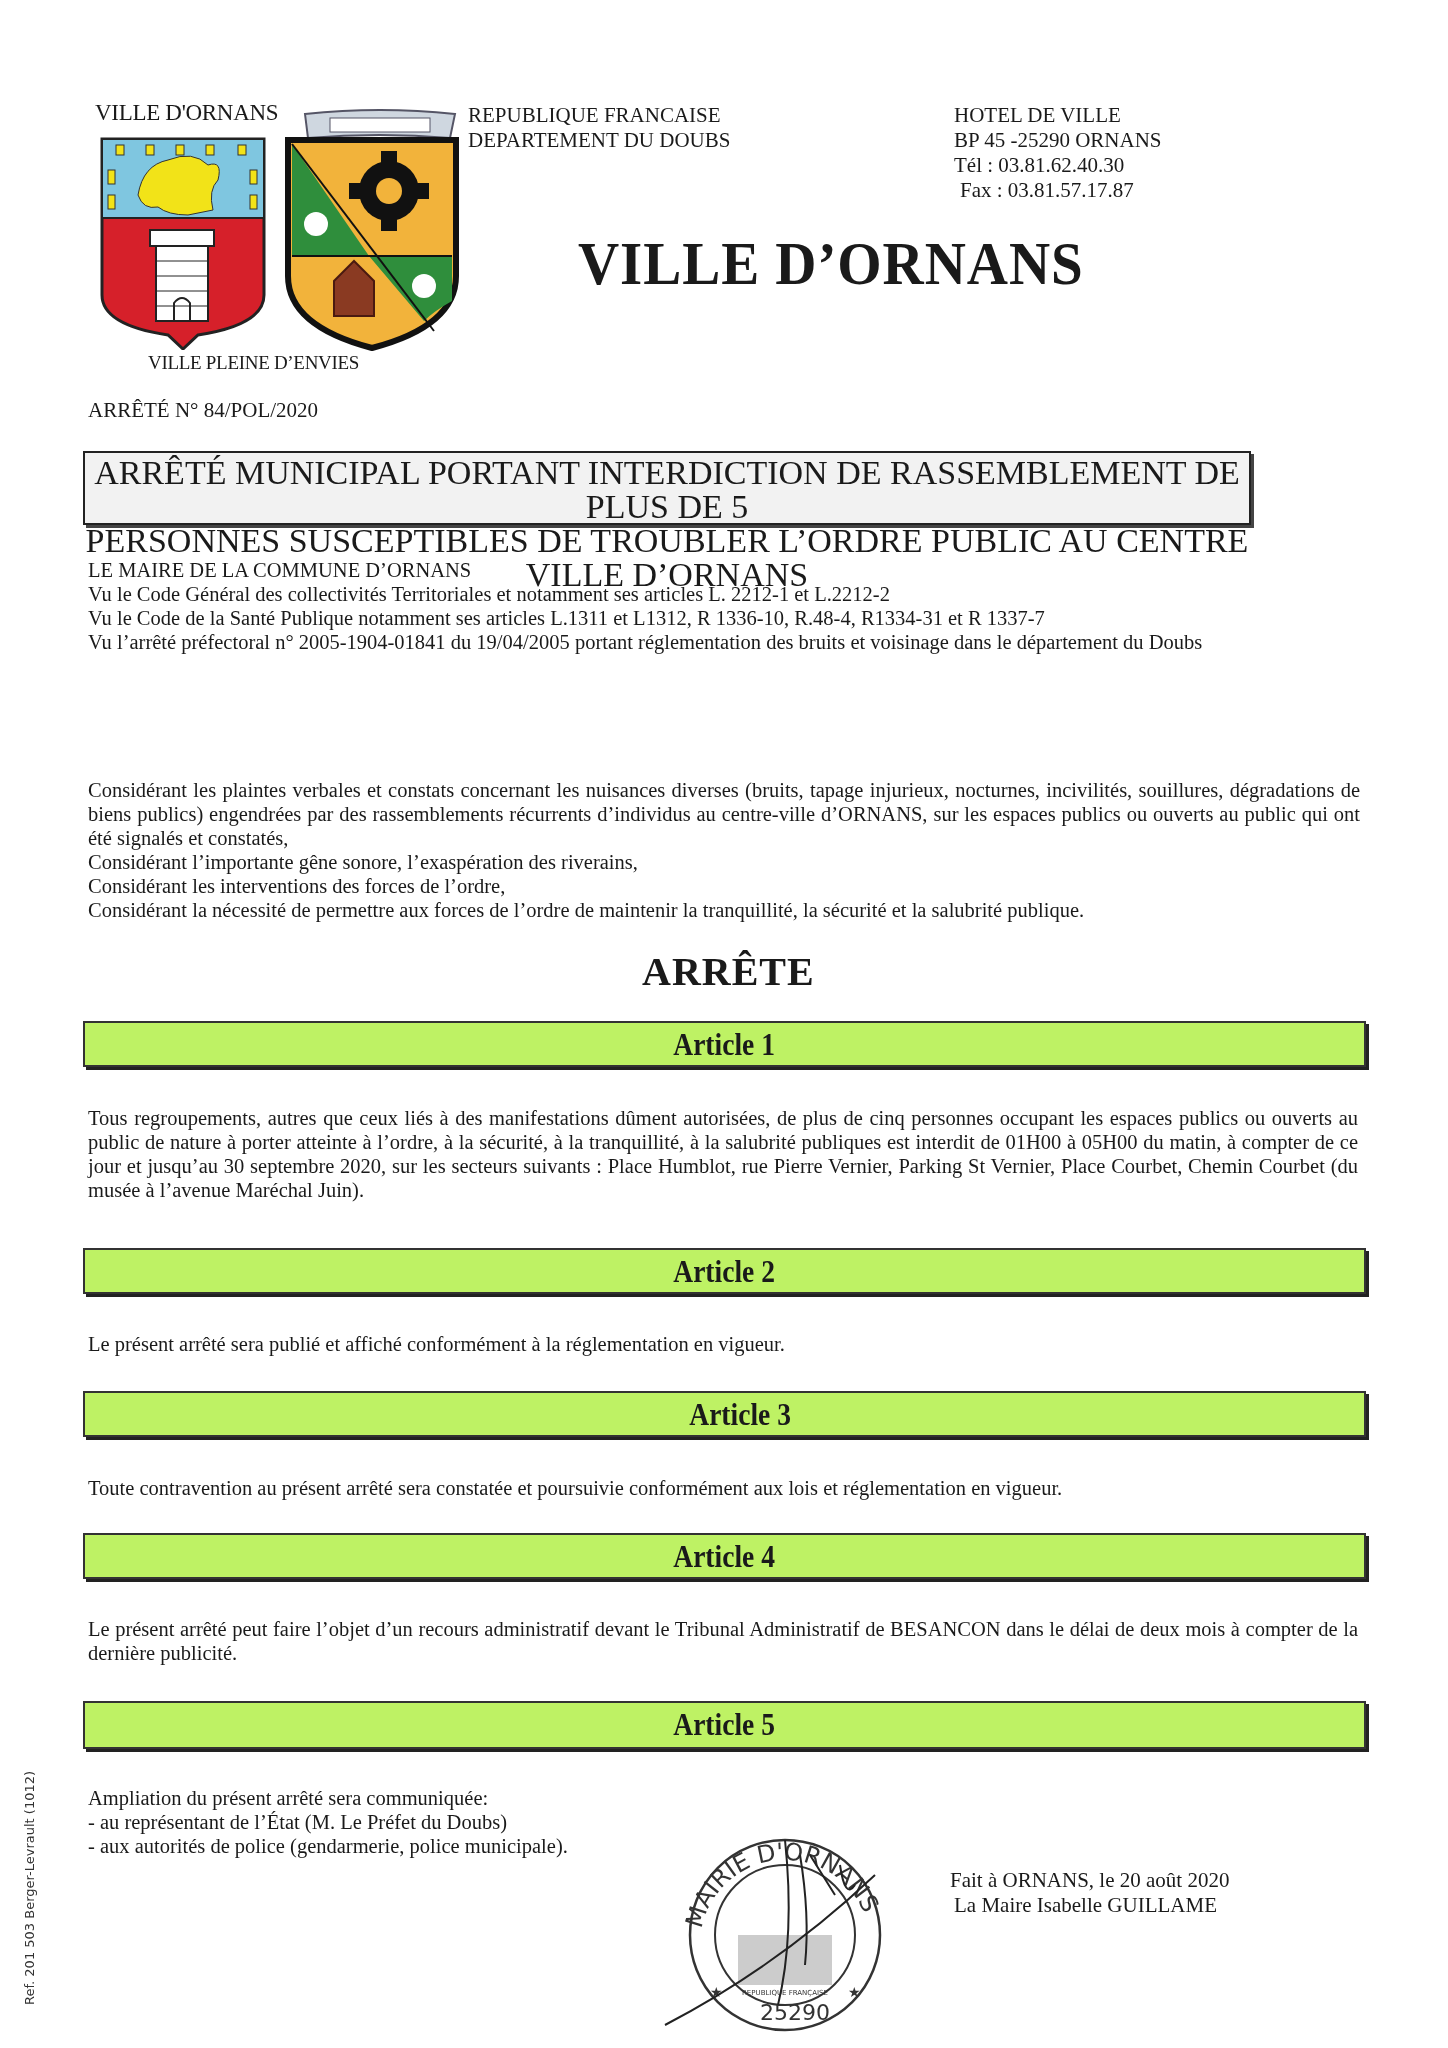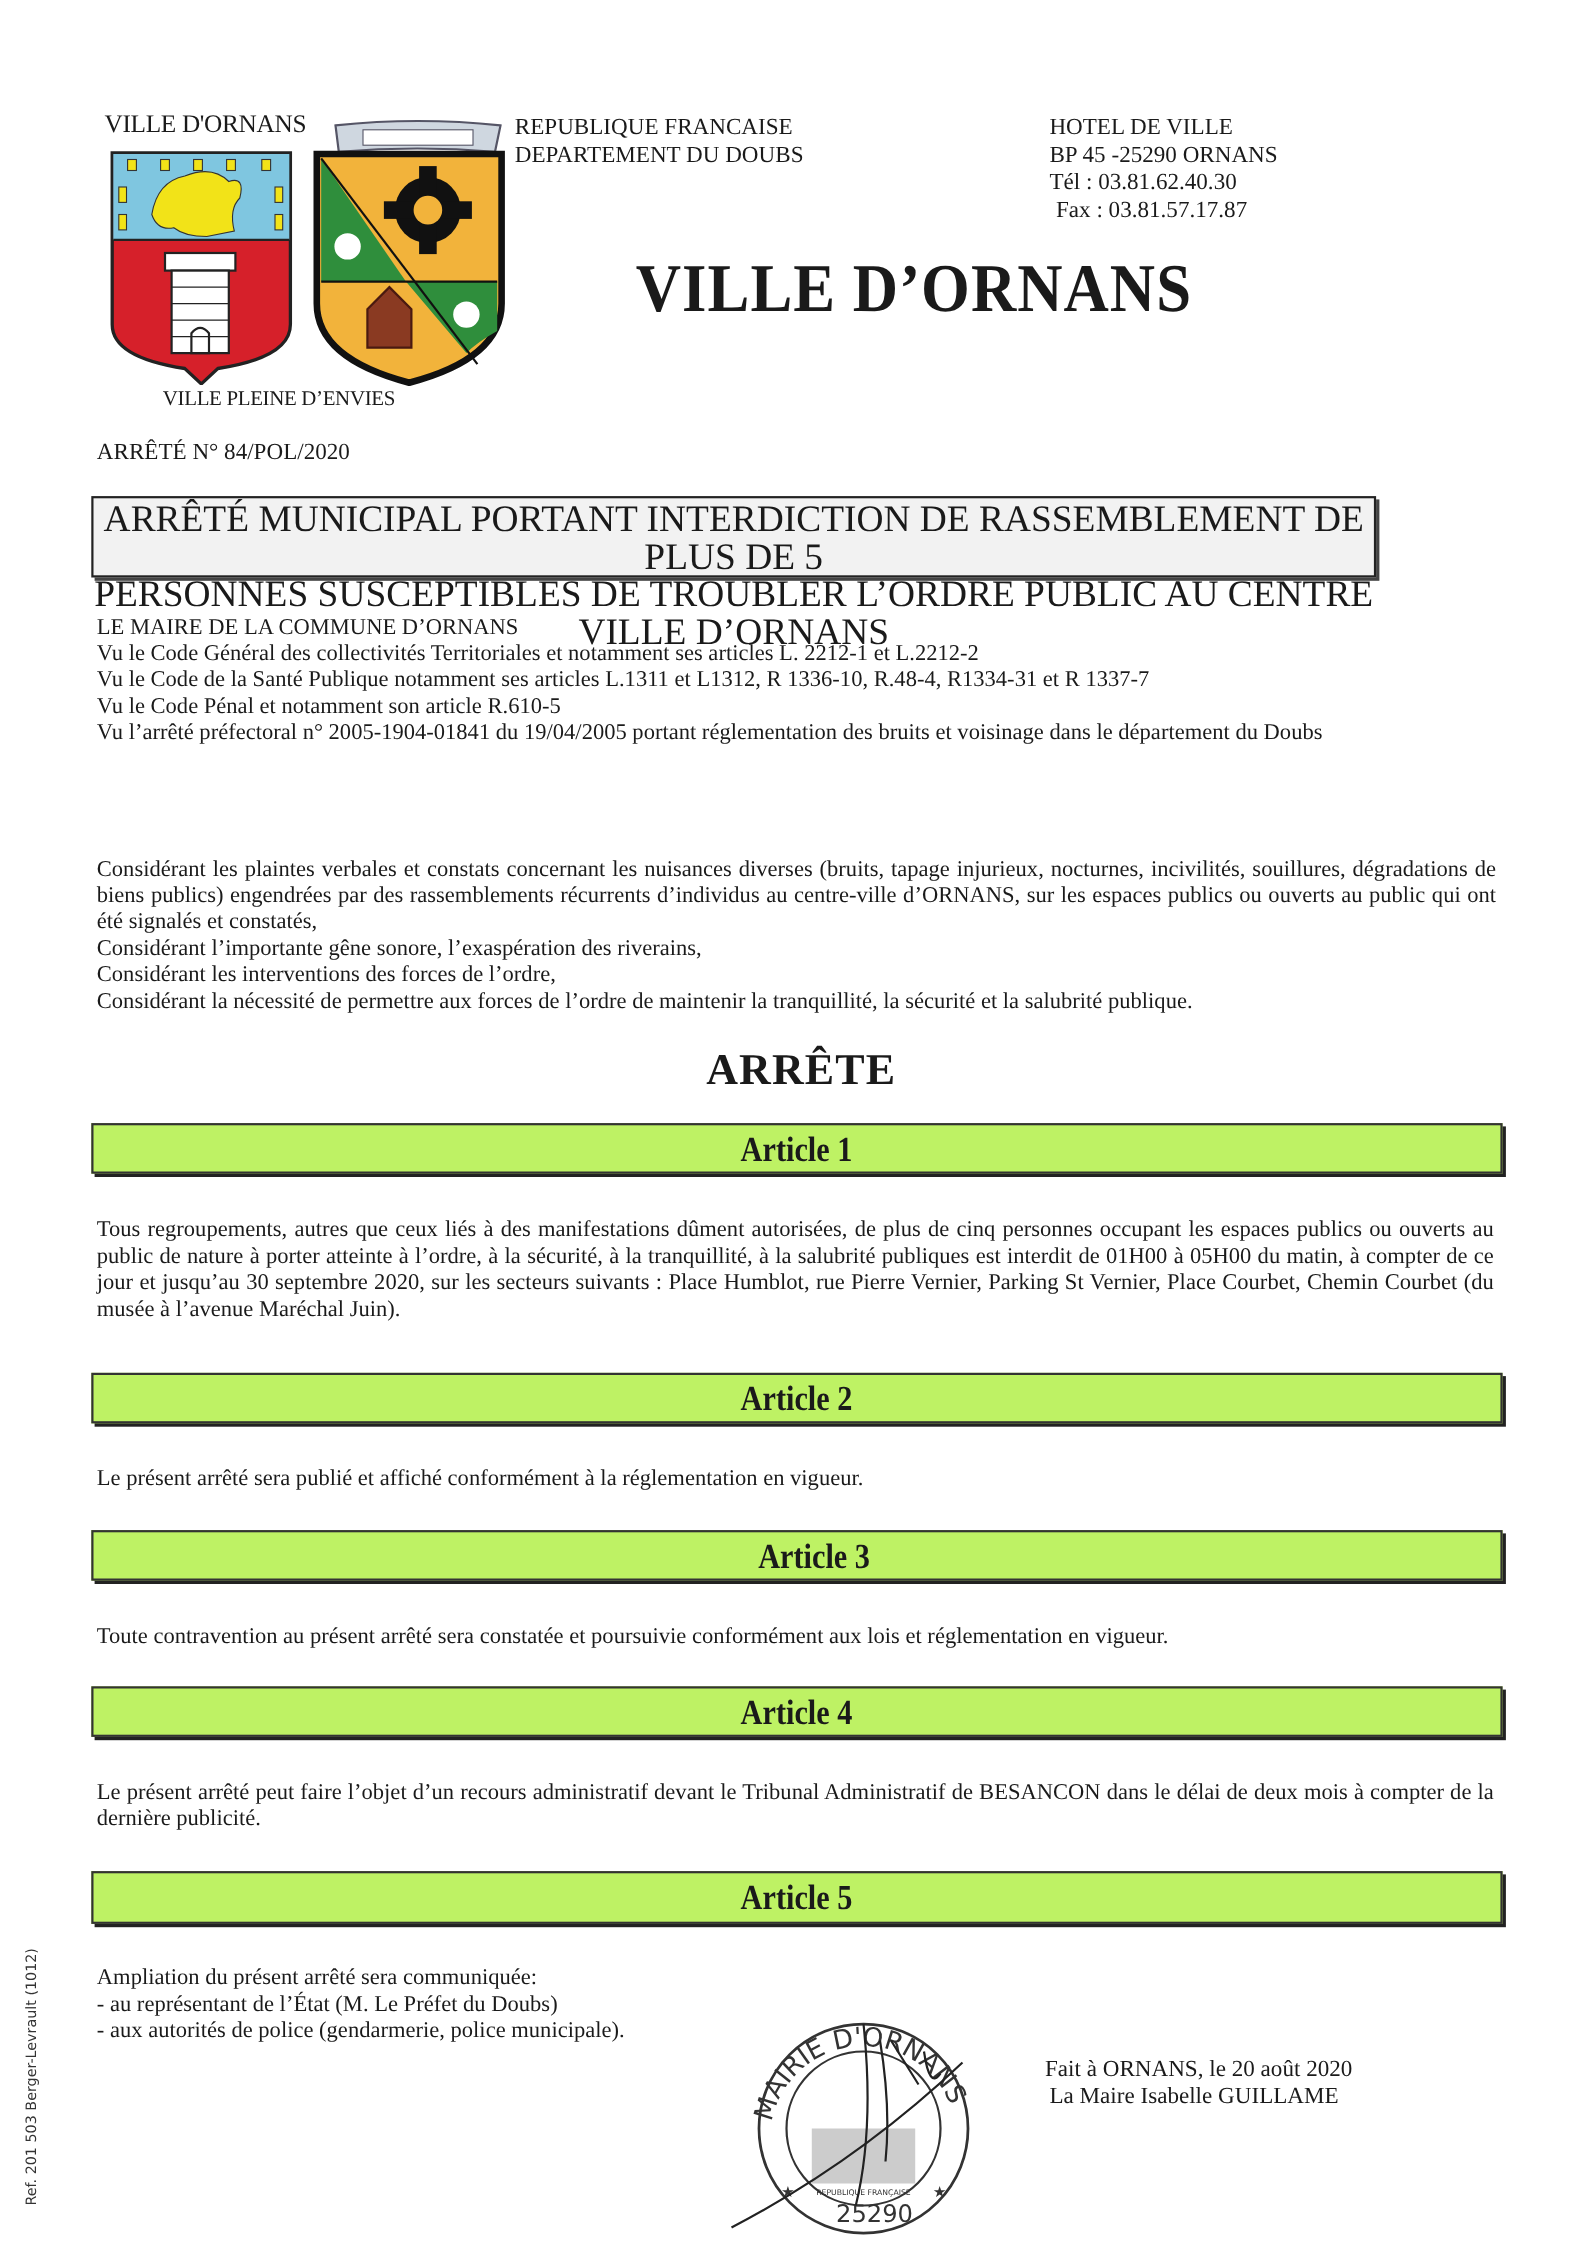--- a/index.html
+++ b/index.html
@@ -93,21 +93,20 @@
 
 <div class="abs title-box">
   <div>ARRÊTÉ MUNICIPAL PORTANT INTERDICTION DE RASSEMBLEMENT DE PLUS DE 5</div>
   <div>PERSONNES SUSCEPTIBLES DE TROUBLER L’ORDRE PUBLIC AU CENTRE VILLE D’ORNANS</div>
 </div>
 
 <div class="abs body-text" style="left:88px;top:558px;width:1270px;">
   <div>LE MAIRE DE LA COMMUNE D’ORNANS</div>
   <div>Vu le Code Général des collectivités Territoriales et notamment ses articles L. 2212-1 et L.2212-2</div>
   <div>Vu le Code de la Santé Publique notamment ses articles L.1311 et L1312, R 1336-10, R.48-4, R1334-31 et R 1337-7</div>
-  <div>Vu le Code Pénal et notamment son article R.610-5</div>
   <div class="justify">Vu l’arrêté préfectoral n° 2005-1904-01841 du 19/04/2005 portant réglementation des bruits et voisinage dans le département du Doubs</div>
 </div>
 
 <div class="abs body-text" style="left:88px;top:753px;width:1272px;margin-top:25px;">
   <div class="justify">Considérant les plaintes verbales et constats concernant les nuisances diverses (bruits, tapage injurieux, nocturnes, incivilités, souillures, dégradations de biens publics) engendrées par des rassemblements récurrents d’individus au centre-ville d’ORNANS, sur les espaces publics ou ouverts au public qui ont été signalés et constatés,</div>
   <div>Considérant l’importante gêne sonore, l’exaspération des riverains,</div>
   <div>Considérant les interventions des forces de l’ordre,</div>
   <div>Considérant la nécessité de permettre aux forces de l’ordre de maintenir la tranquillité, la sécurité et la salubrité publique.</div>
 </div>
 

